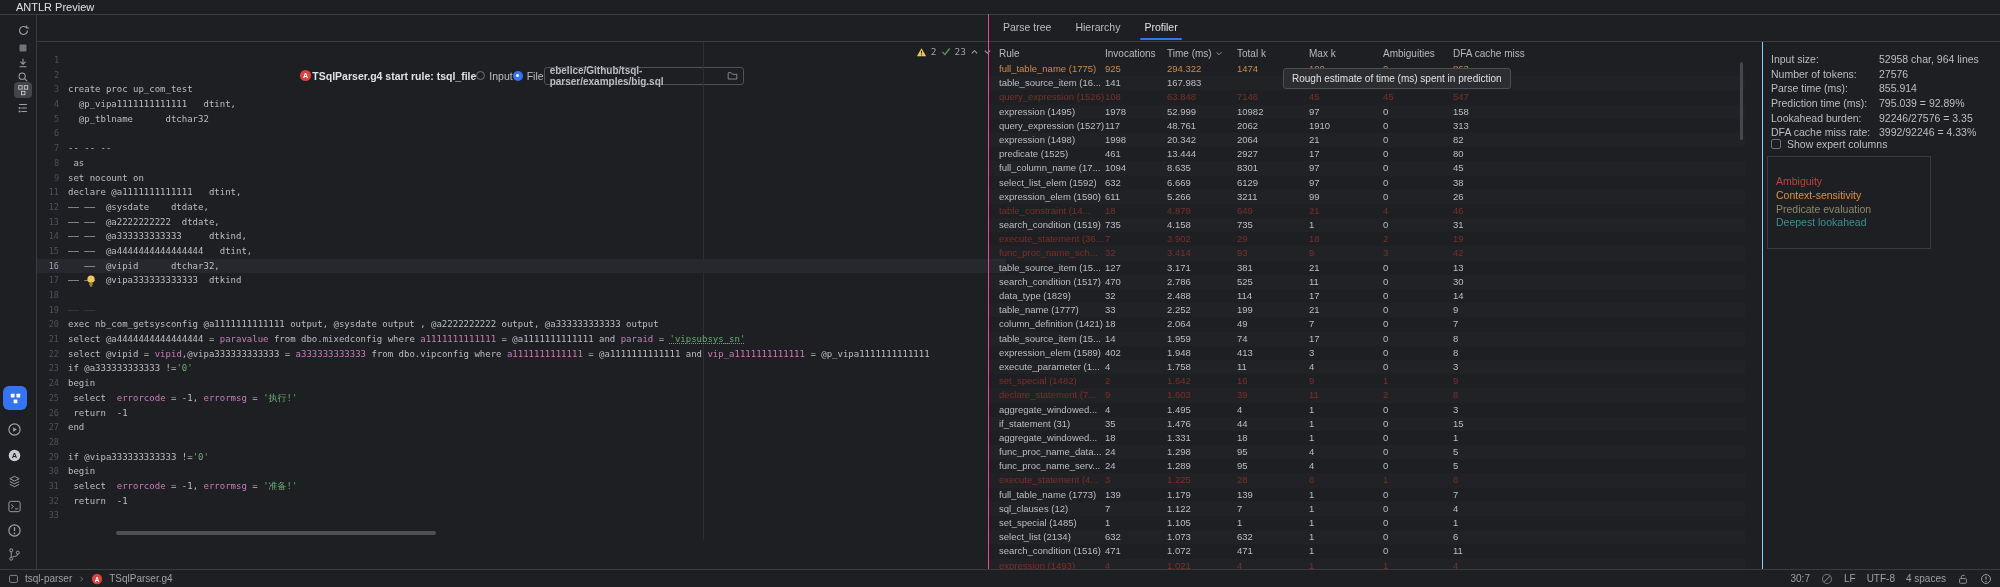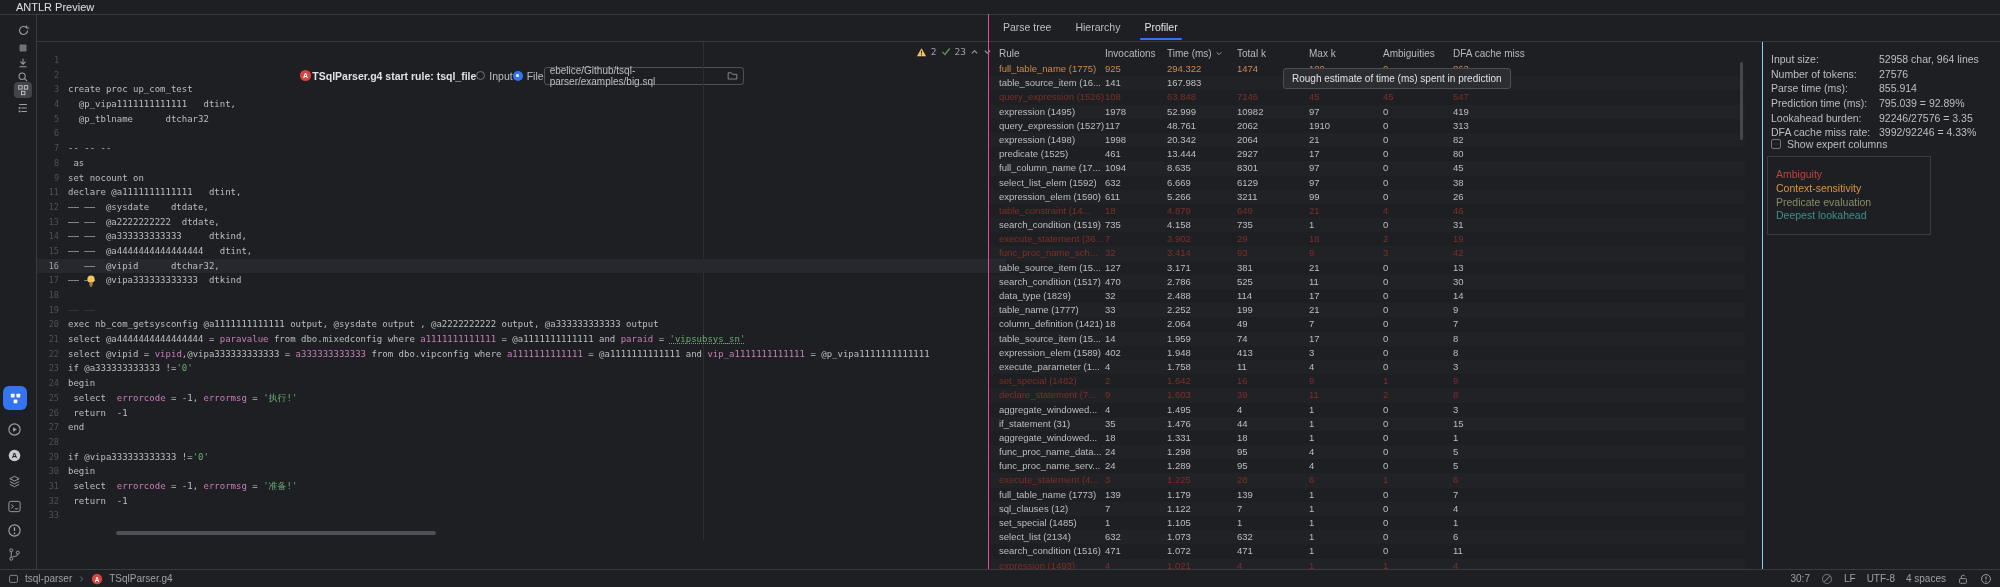--- a/index.html
+++ b/index.html
@@ -17,21 +17,21 @@
   .vborder-strip{position:absolute;left:36px;top:14px;bottom:17px;width:1px;background:#393b40;}
   
   .toolbar{position:absolute;left:37px;top:15px;width:969px;height:25px;display:flex;align-items:center;justify-content:center;gap:0;margin-top:48px;}
   .hline{position:absolute;left:36px;right:0;top:41px;height:1px;background:#393b40;}
   .grammar-label{font-weight:bold;color:#dfe1e5;font-size:10.5px;}
   .radio{width:9px;height:9px;border-radius:50%;border:1px solid #6f737a;box-sizing:border-box;}
   .radio.sel{background:#3574f0;border:none;position:relative;width:10px;height:10px;}
   .radio.sel::after{content:"";position:absolute;left:3.5px;top:3.5px;width:3px;height:3px;border-radius:50%;background:#fff;}
   .rgroup{display:flex;align-items:center;gap:4px;}
   .pathbox{display:flex;align-items:center;justify-content:space-between;width:200px;height:18px;
-           border:1px solid #4e5157;border-radius:3px;padding:0 5px;font-size:10px;box-sizing:border-box;}
+           border:1px solid #4e5157;border-radius:3px;padding:0 5px;font-size:10px;box-sizing:border-box;font-weight:bold;}
   
   .editor{position:absolute;left:37px;top:42px;width:969px;height:498px;overflow:hidden;
           font-family:"DejaVu Sans Mono",monospace;font-size:9px;}
   .guide{position:absolute;left:666px;top:0;bottom:0;width:1px;background:#2c2e33;}
   .elines{position:absolute;left:0;top:11px;right:0;}
   .eline{display:flex;height:14.7px;line-height:14.7px;white-space:pre;}
   .eline.active{background:#26282e;}
   .lnum{width:22px;text-align:right;margin-right:9px;color:#4b5059;font-size:8.5px;flex:none;}
   .eline.active .lnum{color:#a1a3ab;}
   .lcode{white-space:pre;}
@@ -58,21 +58,21 @@
   .vthumb{position:absolute;right:2px;top:48px;width:3px;height:78px;background:#45474c;border-radius:2px;}
   .tooltip{position:absolute;left:1283px;top:68px;height:19px;line-height:19px;padding:0 8px;background:#2b2d30;
            border:1px solid #4c4e52;border-radius:3px;color:#dfe1e5;font-size:10px;white-space:nowrap;z-index:5;}
   
   .infopanel{position:absolute;left:1762px;top:42px;right:0;bottom:17px;border-left:1px solid #7dd3fc;}
   .stats{position:absolute;left:0;right:0;top:10px;}
   .stat{display:flex;height:14.7px;line-height:14.7px;font-size:10.5px;padding-left:8px;}
   .stat .lab{width:108px;flex:none;}
   .chk{position:absolute;left:8px;top:96px;display:flex;align-items:center;gap:6px;font-size:10.5px;}
   .chkbox{width:10px;height:10px;border:1px solid #6f737a;border-radius:2px;box-sizing:border-box;}
-  .legend{position:absolute;left:4px;top:114px;width:146px;border:1px solid #393b40;padding:11px 8px;font-size:10.5px;}
+  .legend{position:absolute;left:4px;top:114px;width:146px;border:1px solid #393b40;padding:18px 8px;font-size:10.5px;}
   .legend div{line-height:13.8px;}
   
   .statusbar{position:absolute;left:0;right:0;bottom:0;height:17px;border-top:1px solid #393b40;
              display:flex;align-items:center;justify-content:space-between;padding:0 8px;font-size:10px;color:#9da0a8;background:#1e1f22;}
   .sb-left,.sb-right{display:flex;align-items:center;gap:6px;}
   .sb-right{gap:11px;}
   svg{display:block;}
 </style>
 </head>
 <body>
@@ -331,21 +331,21 @@
           <span>45</span>
           <span>547</span>
         </div>
         <div class="trow tgrid">
           <span>expression (1495)</span>
           <span>1978</span>
           <span>52.999</span>
           <span>10982</span>
           <span>97</span>
           <span>0</span>
-          <span>419</span>
+          <span>158</span>
         </div>
         <div class="trow tgrid">
           <span>query_expression (1527)</span>
           <span>117</span>
           <span>48.761</span>
           <span>2062</span>
           <span>1910</span>
           <span>0</span>
           <span>313</span>
         </div>

